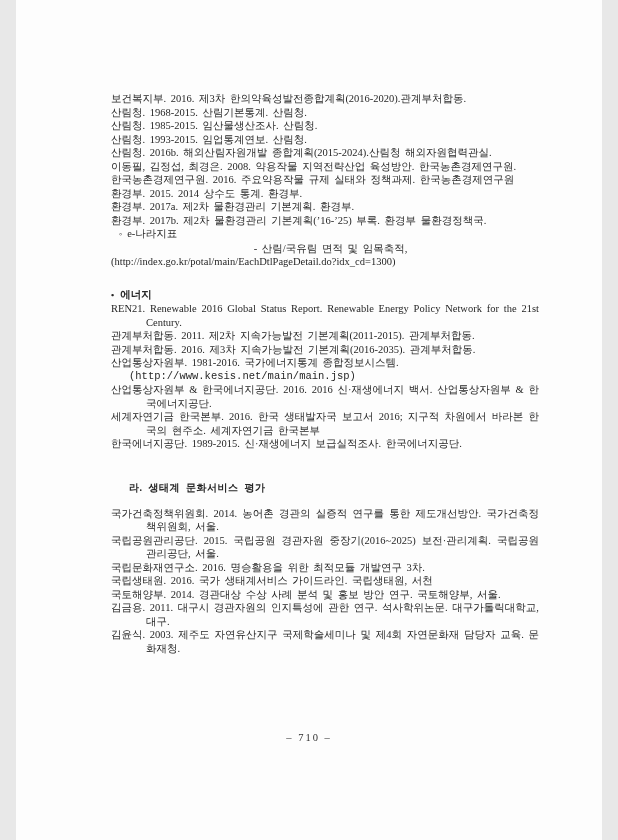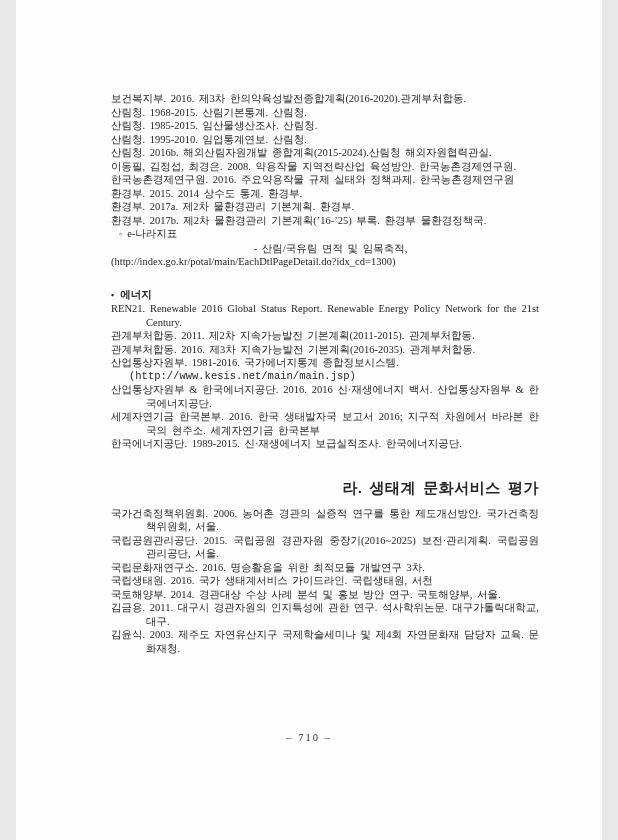--- a/index.html
+++ b/index.html
@@ -33,25 +33,24 @@
   .enara-item { margin-left: 11px; word-spacing: 2px; text-align: center; }
   .enara-url { }
   .section-energy { margin-top: 19px; }
   .energy-header { font-weight: bold; }
   .energy-bullet { margin-right: 6px; font-size: 9px; }
   .kesis-url { margin-left: 18px; font-family: Liberation Mono, monospace; }
   .culture-heading {
     margin-top: 30px;
     margin-left: 18px;
     font-weight: bold;
-    font-size: 15px;
+    font-size: 10px;
     line-height: 14px;
     letter-spacing: 0.5px;
     word-spacing: 3px;
-    text-align: right;
   }
   .culture-refs { margin-top: 12px; }
   .page-number {
     position: absolute;
     top: 731px;
     left: 0;
     width: 100%;
     text-align: center;
     letter-spacing: 2px;
     color: #303030;
@@ -60,21 +59,21 @@
 </head>
 <body>
 
 <div class="page">
   <div class="content">
 
     <div>
       <p class="ref">보건복지부. 2016. 제3차 한의약육성발전종합계획(2016-2020).관계부처합동.</p>
       <p class="ref">산림청. 1968-2015. 산림기본통계. 산림청.</p>
       <p class="ref">산림청. 1985-2015. 임산물생산조사. 산림청.</p>
-      <p class="ref">산림청. 1995-2010. 임업통계연보. 산림청.</p>
+      <p class="ref">산림청. 1993-2015. 임업통계연보. 산림청.</p>
       <p class="ref">산림청. 2016b. 해외산림자원개발 종합계획(2015-2024).산림청 해외자원협력관실.</p>
       <p class="ref">이동필, 김정섭, 최경은. 2008. 약용작물 지역전략산업 육성방안. 한국농촌경제연구원.</p>
       <p class="ref">한국농촌경제연구원. 2016. 주요약용작물 규제 실태와 정책과제. 한국농촌경제연구원</p>
       <p class="ref">환경부. 2015. 2014 상수도 통계. 환경부.</p>
       <p class="ref">환경부. 2017a. 제2차 물환경관리 기본계획. 환경부.</p>
       <p class="ref">환경부. 2017b. 제2차 물환경관리 기본계획(’16-’25) 부록. 환경부 물환경정책국.</p>
 
       <p class="enara-line"><span class="enara-marker">◦</span><span>e-나라지표</span></p>
       <p class="enara-item">- 산림/국유림 면적 및 임목축적,</p>
       <p class="enara-url">(http://index.go.kr/potal/main/EachDtlPageDetail.do?idx_cd=1300)</p>
@@ -88,21 +87,21 @@
       <p class="ref">산업통상자원부. 1981-2016. 국가에너지통계 종합정보시스템.</p>
       <p class="kesis-url">(http://www.kesis.net/main/main.jsp)</p>
       <p class="ref">산업통상자원부 &amp; 한국에너지공단. 2016. 2016 신·재생에너지 백서. 산업통상자원부 &amp; 한국에너지공단.</p>
       <p class="ref">세계자연기금 한국본부. 2016. 한국 생태발자국 보고서 2016; 지구적 차원에서 바라본 한국의 현주소. 세계자연기금 한국본부</p>
       <p class="ref">한국에너지공단. 1989-2015. 신·재생에너지 보급실적조사. 한국에너지공단.</p>
     </div>
 
     <p class="culture-heading">라. 생태계 문화서비스 평가</p>
 
     <div class="culture-refs">
-      <p class="ref">국가건축정책위원회. 2006. 농어촌 경관의 실증적 연구를 통한 제도개선방안. 국가건축정책위원회, 서울.</p>
+      <p class="ref">국가건축정책위원회. 2014. 농어촌 경관의 실증적 연구를 통한 제도개선방안. 국가건축정책위원회, 서울.</p>
       <p class="ref">국립공원관리공단. 2015. 국립공원 경관자원 중장기(2016~2025) 보전·관리계획. 국립공원관리공단, 서울.</p>
       <p class="ref">국립문화재연구소. 2016. 명승활용을 위한 최적모듈 개발연구 3차.</p>
       <p class="ref">국립생태원. 2016. 국가 생태계서비스 가이드라인. 국립생태원, 서천</p>
       <p class="ref">국토해양부. 2014. 경관대상 수상 사례 분석 및 홍보 방안 연구. 국토해양부, 서울.</p>
       <p class="ref">김금용. 2011. 대구시 경관자원의 인지특성에 관한 연구. 석사학위논문. 대구가톨릭대학교, 대구.</p>
       <p class="ref">김윤식. 2003. 제주도 자연유산지구 국제학술세미나 및 제4회 자연문화재 담당자 교육. 문화재청.</p>
     </div>
 
   </div>
 

